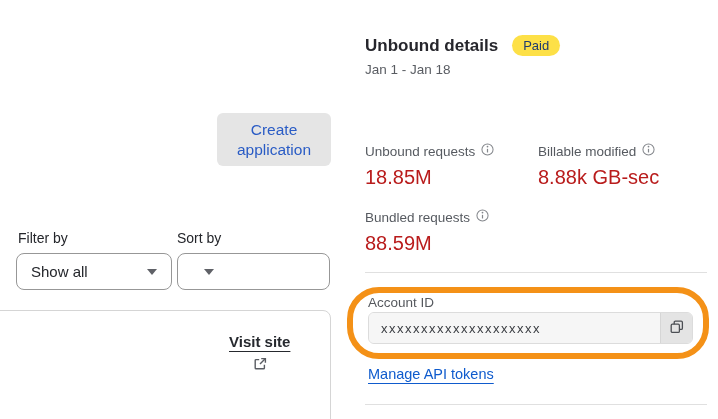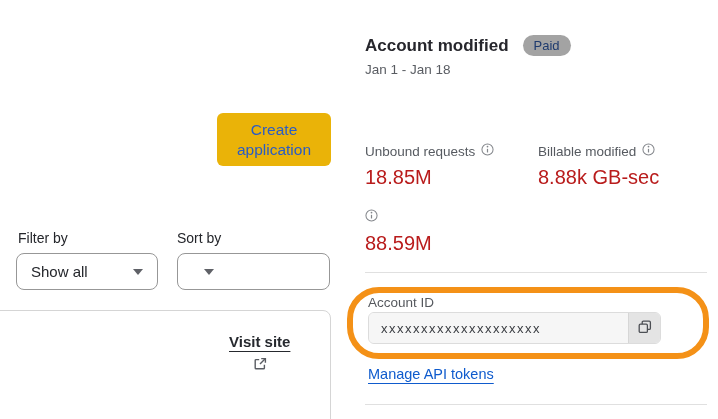--- a/index.html
+++ b/index.html
@@ -10,21 +10,21 @@
   }
   .abs{position:absolute;}
 
   
   .intro{left:0;top:107px;font-size:18px;line-height:26px;color:#36393f;white-space:nowrap;}
   .intro a{color:#0d6ae5;text-decoration:underline;text-underline-offset:3px;cursor:pointer;}
   .ext-icon{display:inline-block;vertical-align:-2px;margin:0 2px 0 4px;}
 
   .create-btn{
     left:217px;top:113px;width:114px;height:53px;border:none;border-radius:6px;
-    background:#eab308;color:#2a5cc5;font-size:15.5px;line-height:20px;font-weight:400;
+    background:#e5e5e5;color:#2a5cc5;font-size:15.5px;line-height:20px;font-weight:400;
     font-family:inherit;text-align:center;cursor:pointer;padding:6px 10px;box-sizing:border-box;
   }
 
   .field-label{font-size:14px;color:#24262b;}
   .dropdown{
     top:253px;height:37px;box-sizing:border-box;background:#fff;
     border:1px solid #979797;border-radius:8px;display:flex;align-items:center;
     padding:0 14px;font-size:15px;color:#24262b;cursor:pointer;justify-content:space-between;
   }
   .chevron{width:0;height:0;border-left:5px solid transparent;border-right:5px solid transparent;
@@ -33,37 +33,37 @@
   .card{
     left:-14px;top:310px;width:345px;height:140px;background:#fff;
     border:1px solid #d5d5d5;border-radius:8px;box-sizing:border-box;
   }
   .visit{left:229px;top:333px;display:flex;align-items:center;gap:7px;cursor:pointer;flex-direction:column;}
   .visit .txt{font-size:15px;font-weight:600;color:#26292e;text-decoration:underline;text-underline-offset:4px;}
 
   
   .acct-title-row{left:365px;top:35px;display:flex;align-items:center;gap:14px;}
   .acct-title{font-size:17px;font-weight:700;color:#26262c;}
-  .badge{background:#a3a3a3;color:#1e3a6e;font-size:13px;padding:3px 11px;border-radius:12px;}
+  .badge{background:#fde047;color:#1e3a6e;font-size:13px;padding:3px 11px;border-radius:12px;}
   .date-range{left:365px;top:62px;font-size:13.5px;color:#595c62;}
   .section-title{left:365px;top:100px;font-size:16px;font-weight:700;color:#26262c;}
 
   .stat-label{font-size:13.5px;color:#565a60;display:flex;align-items:center;gap:6px;}
   .stat-value{font-size:20px;color:#b91c1c;}
 
   .divider{left:365px;width:342px;height:1px;background:#e0e0e0;}
 
   .highlight{
     left:347px;top:287px;width:362px;height:72px;box-sizing:border-box;
     border:6px solid #f49117;border-radius:32px;pointer-events:none;z-index:5;
   }
 
   .acctid-label{left:368px;top:295px;font-size:13.5px;color:#56595e;}
   .id-row{
-    left:368px;top:312px;width:293px;height:32px;display:flex;box-sizing:border-box;
+    left:368px;top:312px;width:325px;height:32px;display:flex;box-sizing:border-box;
     border:1px solid #dcdcdc;border-radius:6px;overflow:hidden;background:#f6f6f6;
   }
   .id-input{
     flex:1;border:none;background:#f6f6f6;font-family:inherit;font-size:13px;
     letter-spacing:1.5px;color:#3a3d42;padding:0 0 0 12px;outline:none;
   }
   .copy-btn{
     width:32px;background:#e4e4e4;border:none;border-left:1px solid #d6d6d6;cursor:pointer;
     display:flex;align-items:center;justify-content:center;padding:0;
   }
@@ -72,42 +72,42 @@
 </style>
 </head>
 <body>
 
 <div id="screen">
 
 
   <button class="abs create-btn">Create application</button>
 
   <div class="abs field-label" style="left:18px;top:230px;">Filter by</div>
-  <div class="abs dropdown" style="left:16px;width:142px;">
+  <div class="abs dropdown" style="left:16px;width:156px;">
     <span>Show all</span>
     <span class="chevron"></span>
   </div>
 
   <div class="abs field-label" style="left:177px;top:230px;">Sort by</div>
   <div class="abs dropdown" style="left:177px;width:153px;">
     <span class="chevron"></span>
   </div>
 
   <div class="abs card"></div>
   <div class="abs visit">
     <span class="txt">Visit site</span>
     <span><svg width="14" height="14" viewBox="0 0 14 14">
           <path d="M6.2 2.6H3.1c-.5 0-.9.4-.9.9v7.4c0 .5.4.9.9.9h7.4c.5 0 .9-.4.9-.9V7.8" fill="none" stroke="#595c62" stroke-width="1.4"></path>
           <path d="M8.2 1.6h4.2v4.2" fill="none" stroke="#595c62" stroke-width="1.4"></path>
           <path d="M12.2 1.8L7 7" fill="none" stroke="#595c62" stroke-width="1.4"></path>
         </svg></span>
   </div>
 
   <div class="abs acct-title-row">
-    <span class="acct-title">Account modified</span>
+    <span class="acct-title">Unbound details</span>
     <span class="badge">Paid</span>
   </div>
   <div class="abs date-range">Jan 1 - Jan 18</div>
 
   <div class="abs stat-label" style="left:365px;top:143px;">
     <span>Unbound requests</span>
     <span><svg width="13" height="13" viewBox="0 0 14 14">
           <circle cx="7" cy="7" r="6" fill="none" stroke="#84878c" stroke-width="1.1"></circle>
           <line x1="7" y1="6.3" x2="7" y2="10.2" stroke="#84878c" stroke-width="1.3"></line>
           <circle cx="7" cy="3.9" r="0.95" fill="#84878c"></circle>
@@ -119,20 +119,21 @@
     <span>Billable modified</span>
     <span><svg width="13" height="13" viewBox="0 0 14 14">
           <circle cx="7" cy="7" r="6" fill="none" stroke="#84878c" stroke-width="1.1"></circle>
           <line x1="7" y1="6.3" x2="7" y2="10.2" stroke="#84878c" stroke-width="1.3"></line>
           <circle cx="7" cy="3.9" r="0.95" fill="#84878c"></circle>
         </svg></span>
   </div>
   <div class="abs stat-value" style="left:538px;top:166px;">8.88k GB-sec</div>
 
   <div class="abs stat-label" style="left:365px;top:209px;">
+    <span>Bundled requests</span>
     <span><svg width="13" height="13" viewBox="0 0 14 14">
           <circle cx="7" cy="7" r="6" fill="none" stroke="#84878c" stroke-width="1.1"></circle>
           <line x1="7" y1="6.3" x2="7" y2="10.2" stroke="#84878c" stroke-width="1.3"></line>
           <circle cx="7" cy="3.9" r="0.95" fill="#84878c"></circle>
         </svg></span>
   </div>
   <div class="abs stat-value" style="left:365px;top:232px;">88.59M</div>
 
   <div class="abs divider" style="top:272px;"></div>
 

